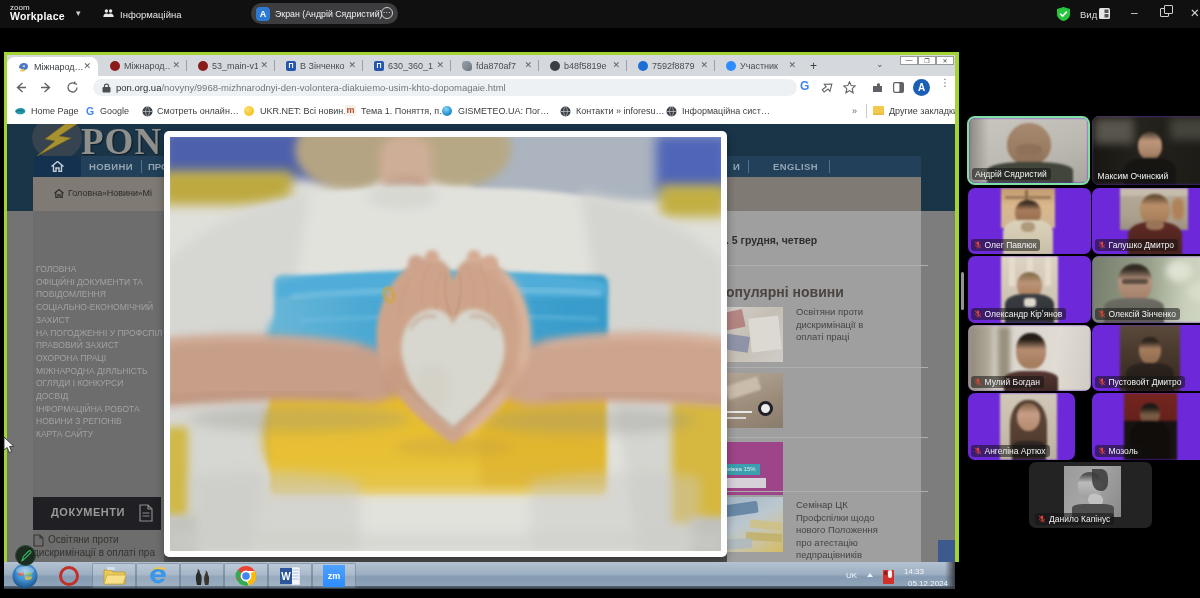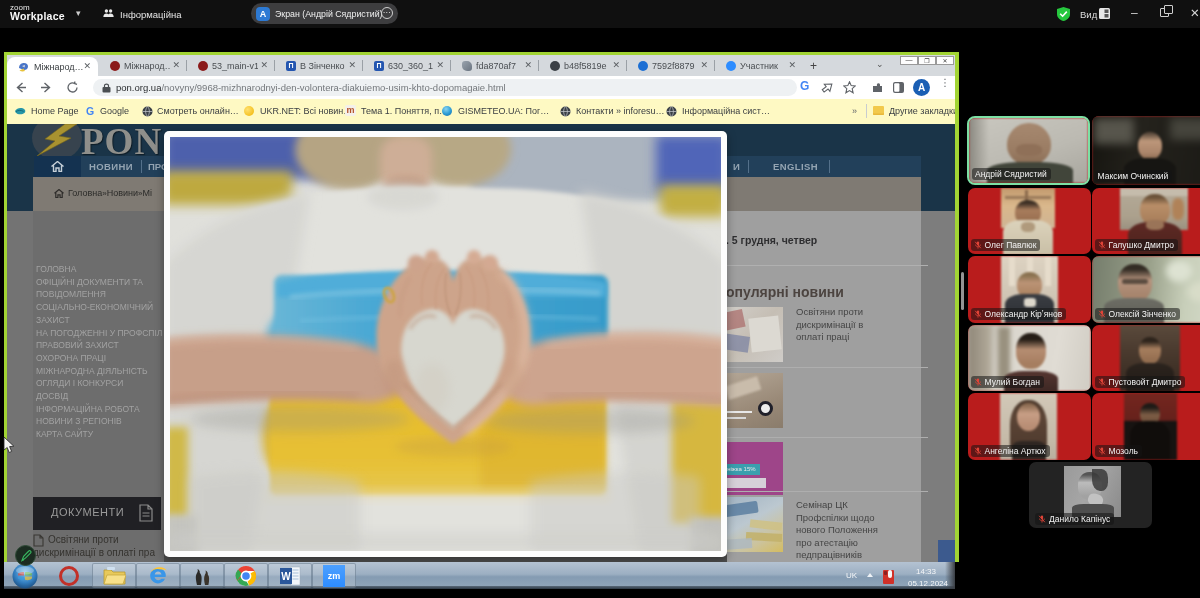--- a/index.html
+++ b/index.html
@@ -17,29 +17,29 @@
   
   #tabbar{position:absolute;left:0;top:0;width:948px;height:21px;background:#d5d9dd;}
   .tab{position:absolute;top:0;height:21px;font-size:9px;color:#4a4e52;}
   .tab .tt{position:absolute;left:26px;top:6px;white-space:nowrap;overflow:hidden;width:46px;}
   .tab .tx{position:absolute;right:6px;top:5px;font-size:9px;color:#5a5e62;}
   .fav{position:absolute;left:12px;top:5.5px;width:10px;height:10px;border-radius:50%;}
   
   #toolbar{position:absolute;left:0;top:21px;width:948px;height:23px;background:#ffffff;}
   #urlpill{position:absolute;left:86px;top:2.5px;width:704px;height:17px;border-radius:9px;background:#eef1f3;}
   
-  #bookbar{position:absolute;left:0;top:44px;width:948px;height:25px;background:#fef9c3;}
+  #bookbar{position:absolute;left:0;top:44px;width:948px;height:25px;background:#ffffff;}
   .bm{position:absolute;top:7px;font-size:9px;color:#3c4043;white-space:nowrap;}
   
   #page{position:absolute;left:0;top:69px;width:948px;height:438px;background:#7a7a7a;overflow:hidden;filter:blur(0.35px);}
   
   #taskbar{position:absolute;left:4px;top:562px;width:951px;height:27px;
      background:linear-gradient(#b4c2d2 0%,#9cafc2 45%,#849bb2 55%,#93a7ba 100%);}
   
-  .tile{position:absolute;background:#b91c1c;border-radius:7px;overflow:hidden;}
+  .tile{position:absolute;background:#6d28d9;border-radius:7px;overflow:hidden;}
   .vlabel{position:absolute;left:3px;bottom:3px;height:12px;background:rgba(20,20,20,0.55);
      border-radius:3px;color:#f2f2f2;font-size:8.5px;line-height:12px;padding:0 4px 0 3px;white-space:nowrap;}
   .micw{display:inline-block;width:8px;height:8px;vertical-align:-1px;margin-right:3px;}
 </style>
 </head>
 <body>
 <div id="root">
   <div id="topbar">
     <div class="abs" style="left:10px;top:3px;font-size:8px;color:#e8e8e8;">zoom</div>
     <div class="abs" style="left:10px;top:10px;font-size:10.5px;color:#fafafa;font-weight:bold;letter-spacing:0.2px;">Workplace</div>
@@ -232,21 +232,21 @@
       <div class="abs" style="left:61px;top:64px;font-size:9px;color:#2b2b29;">Головна<span style="font-size:8px;">»</span>Новини<span style="font-size:8px;">»</span>Mi</div>
       <div class="abs" style="left:0;top:87px;width:948px;height:351px;background:#737373;"></div>
       <div class="abs" style="left:660px;top:87px;width:254px;height:351px;background:#9f9f9f;"></div>
       <div class="abs" style="left:914px;top:87px;width:34px;height:351px;background:#7d7d7d;"></div>
 
       <div class="abs" style="left:26px;top:87px;width:131px;height:351px;background:#6d6d6d;"></div>
       <div class="abs" style="left:29px;top:139px;width:127px;font-size:8.5px;line-height:12.7px;color:#a2a2a2;white-space:nowrap;">
         ГОЛОВНА<br>ОФІЦІЙНІ ДОКУМЕНТИ ТА<br>ПОВІДОМЛЕННЯ<br>СОЦІАЛЬНО-ЕКОНОМІЧНИЙ<br>ЗАХИСТ<br>НА ПОГОДЖЕННІ У ПРОФСПІЛ<br>ПРАВОВИЙ ЗАХИСТ<br>ОХОРОНА ПРАЦІ<br>МІЖНАРОДНА ДІЯЛЬНІСТЬ<br>ОГЛЯДИ І КОНКУРСИ<br>ДОСВІД<br>ІНФОРМАЦІЙНА РОБОТА<br>НОВИНИ З РЕГІОНІВ<br>КАРТА САЙТУ
       </div>
       <div class="abs" style="left:26px;top:373px;width:128px;height:33px;background:#202024;">
-        <div class="abs" style="left:18px;top:9px;font-size:11px;font-weight:normal;color:#9a9a9a;letter-spacing:0.5px;">ДОКУМЕНТИ</div>
+        <div class="abs" style="left:18px;top:9px;font-size:11px;font-weight:bold;color:#9a9a9a;letter-spacing:0.5px;">ДОКУМЕНТИ</div>
         <svg class="abs" style="left:106px;top:7px;" width="14" height="18" viewBox="0 0 14 18">
             <path d="M1 1 L9 1 L13 5 L13 17 L1 17 Z M9 1 L9 5 L13 5" stroke="#8a8a8a" stroke-width="1.2" fill="none"></path>
             <path d="M3.5 9 L10.5 9 M3.5 12 L10.5 12" stroke="#8a8a8a" stroke-width="1"></path>
           </svg>
       </div>
       <svg class="abs" style="left:26px;top:410px;" width="11" height="13" viewBox="0 0 11 13">
           <path d="M1 1 L7 1 L10 4 L10 12 L1 12 Z M7 1 L7 4 L10 4" stroke="#3a3834" stroke-width="1.1" fill="none"></path>
         </svg>
       <div class="abs" style="left:41px;top:410px;font-size:10px;color:#35332f;">Освітяни проти</div>
       <div class="abs" style="left:26px;top:423px;font-size:10px;color:#35332f;white-space:nowrap;">дискримінації в оплаті пра</div>
@@ -433,21 +433,21 @@
       <text x="7" y="15" font-family="Liberation Sans" font-size="10" font-weight="bold" fill="#fff" text-anchor="middle">W</text>
     </svg>
     <div class="abs" style="left:308px;top:1px;width:44px;height:25px;background:rgba(255,255,255,0.16);border:1px solid rgba(90,110,130,0.5);border-radius:2px;"></div>
     <div class="abs" style="left:319px;top:3px;width:22px;height:22px;border-radius:0;background:linear-gradient(180deg,#4da0ff,#2d8cff);color:#fff;font-size:9px;font-weight:bold;text-align:center;line-height:22px;">zm</div>
     <div class="abs" style="left:842px;top:9px;font-size:8px;color:#f4f6f8;">UK</div>
     <div class="abs" style="left:863px;top:11px;width:0;height:0;border-left:3.5px solid transparent;border-right:3.5px solid transparent;border-bottom:4.5px solid #eef2f6;"></div>
     <div class="abs" style="left:879px;top:8px;width:11px;height:14px;background:#d03028;border-radius:1px;">
       <div class="abs" style="left:5px;top:0px;width:4px;height:8px;background:#f8f8f8;border-radius:2px;"></div>
       <div class="abs" style="left:1px;top:1px;width:3px;height:4px;background:#8a2020;border-radius:1px;"></div>
     </div>
-    <div class="abs" style="left:900px;top:5px;width:44px;font-size:8px;color:#f4f6f8;text-align:center;">14:33</div>
+    <div class="abs" style="left:900px;top:5px;width:44px;font-size:8px;color:#f4f6f8;text-align:left;">14:33</div>
     <div class="abs" style="left:888px;top:16.5px;width:56px;font-size:8px;color:#f4f6f8;text-align:right;">05.12.2024</div>
   </div>
   <div class="abs" style="left:15px;top:545px;width:21px;height:21px;border-radius:50%;background:#1b2c21;border:1px solid #2e4a36;z-index:6;">
     <svg class="abs" style="left:3px;top:3px;" width="14" height="14" viewBox="0 0 14 14">
       <path d="M3 11.5 L4.6 7.4 L9.8 2 C10.8 0.9 12.8 2.7 11.7 3.8 L6.4 9.2 Z M3 11.5 L4.8 10.9" stroke="#38b860" stroke-width="1.1" fill="none"></path>
     </svg>
   </div>
   <svg class="abs" style="left:3px;top:437px;z-index:6;" width="12" height="17" viewBox="0 0 12 17">
     <path d="M1 0 L1 13 L4.2 10.5 L6.2 15.5 L8.6 14.4 L6.6 9.6 L10.8 9.2 Z" fill="#f4f4f4" stroke="#222" stroke-width="0.8"></path>
   </svg>
@@ -562,21 +562,21 @@
         <div class="abs" style="left:19px;top:12px;width:22px;height:27px;border-radius:46%;background:linear-gradient(#2e241c 16%,#a67e5e 44%,#946e50 85%);"></div>
         <div class="abs" style="left:6px;top:38px;width:48px;height:29px;border-radius:36% 36% 0 0;background:linear-gradient(#2c241e,#201a16);"></div>
       </div>
       <div class="vlabel"><svg class="micw" viewBox="0 0 10 10">
             <rect x="3.6" y="0.5" width="2.8" height="5" rx="1.4" fill="#e04438"></rect>
             <path d="M2 4.5 C2 8 8 8 8 4.5 M5 7.5 L5 9.5" stroke="#e04438" stroke-width="1" fill="none"></path>
             <path d="M1.5 1 L8.5 9" stroke="#e04438" stroke-width="1.2"></path>
           </svg>Пустовойт Дмитро</div>
     </div>
 
-    <div class="tile" style="left:967.5px;top:393px;width:123px;height:66.5px;">
+    <div class="tile" style="left:967.5px;top:393px;width:107px;height:66.5px;">
       <div class="abs" style="left:32px;top:0;width:57px;height:66.5px;filter:blur(1px);">
         <div class="abs" style="left:0;top:0;width:57px;height:66.5px;background:linear-gradient(#d2c8b8 0%,#c5baa8 70%,#b8ae9e 100%);"></div>
         <div class="abs" style="left:10px;top:7px;width:37px;height:55px;border-radius:45% 45% 18% 18%;background:linear-gradient(#503c2e 8%,#5c4536 30%,#4c382c 100%);"></div>
         <div class="abs" style="left:17px;top:10px;width:23px;height:28px;border-radius:48%;background:linear-gradient(#8a6a50 6%,#c79e85 38%,#b88d74 85%);"></div>
         <div class="abs" style="left:12px;top:48px;width:34px;height:19px;background:#2e2622;border-radius:30% 30% 0 0;"></div>
       </div>
       <div class="vlabel"><svg class="micw" viewBox="0 0 10 10">
             <rect x="3.6" y="0.5" width="2.8" height="5" rx="1.4" fill="#e04438"></rect>
             <path d="M2 4.5 C2 8 8 8 8 4.5 M5 7.5 L5 9.5" stroke="#e04438" stroke-width="1" fill="none"></path>
             <path d="M1.5 1 L8.5 9" stroke="#e04438" stroke-width="1.2"></path>

